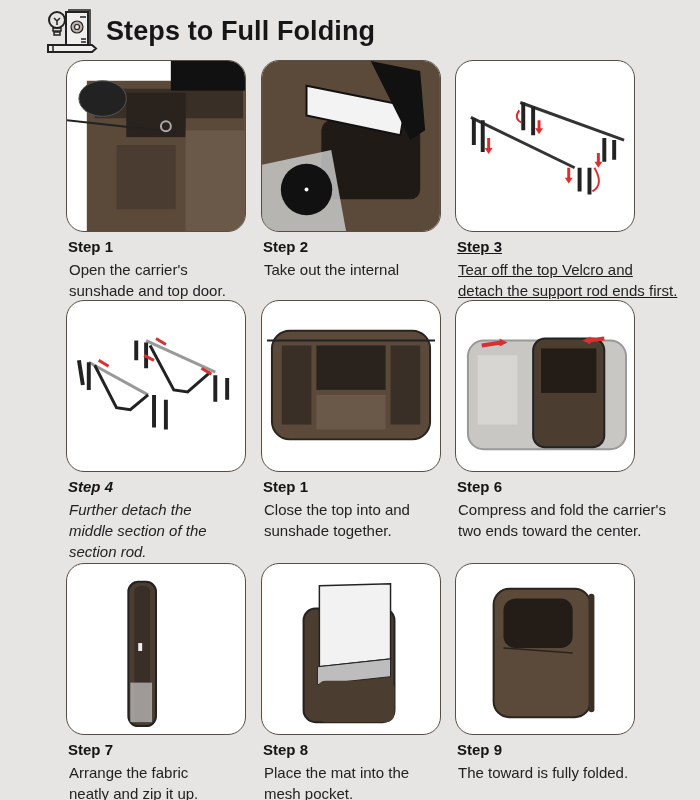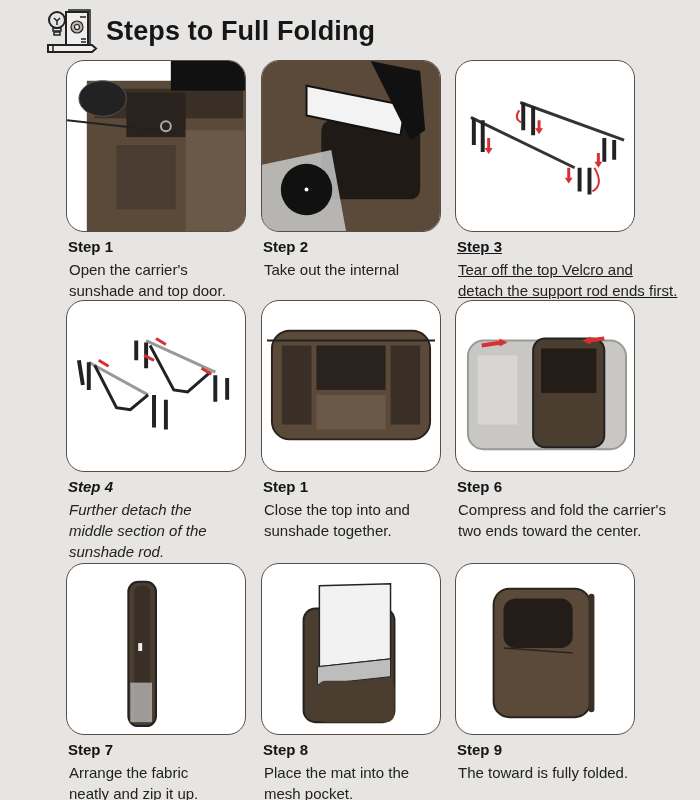--- a/index.html
+++ b/index.html
@@ -148,21 +148,21 @@
       <path d="M32 60 L42 66" stroke="#d83030" stroke-width="3"></path>
       <path d="M78 55 L88 60" stroke="#d83030" stroke-width="3"></path>
       <path d="M90 38 L100 44" stroke="#d83030" stroke-width="3"></path>
       <path d="M136 68 L146 74" stroke="#d83030" stroke-width="3"></path>
     </svg>
   </div>
   <div class="step-label">Step 4</div>
   <div class="step-desc">
     <div>Further detach the</div>
       <div>middle section of the</div>
-      <div>sunshade rod.</div>
+      <div>section rod.</div>
   </div>
 </div>
 
 <div class="step" style="left:261px; top:300px;">
   <div class="card">
     <svg viewBox="0 0 180 172">
       <rect x="10" y="30" width="160" height="110" rx="18" fill="#5b4a3a" stroke="#2a231d" stroke-width="2"></rect>
       <rect x="20" y="45" width="30" height="80" fill="#3a2f26"></rect>
       <rect x="130" y="45" width="30" height="80" fill="#3a2f26"></rect>
       <rect x="55" y="45" width="70" height="45" fill="#2a231d"></rect>

